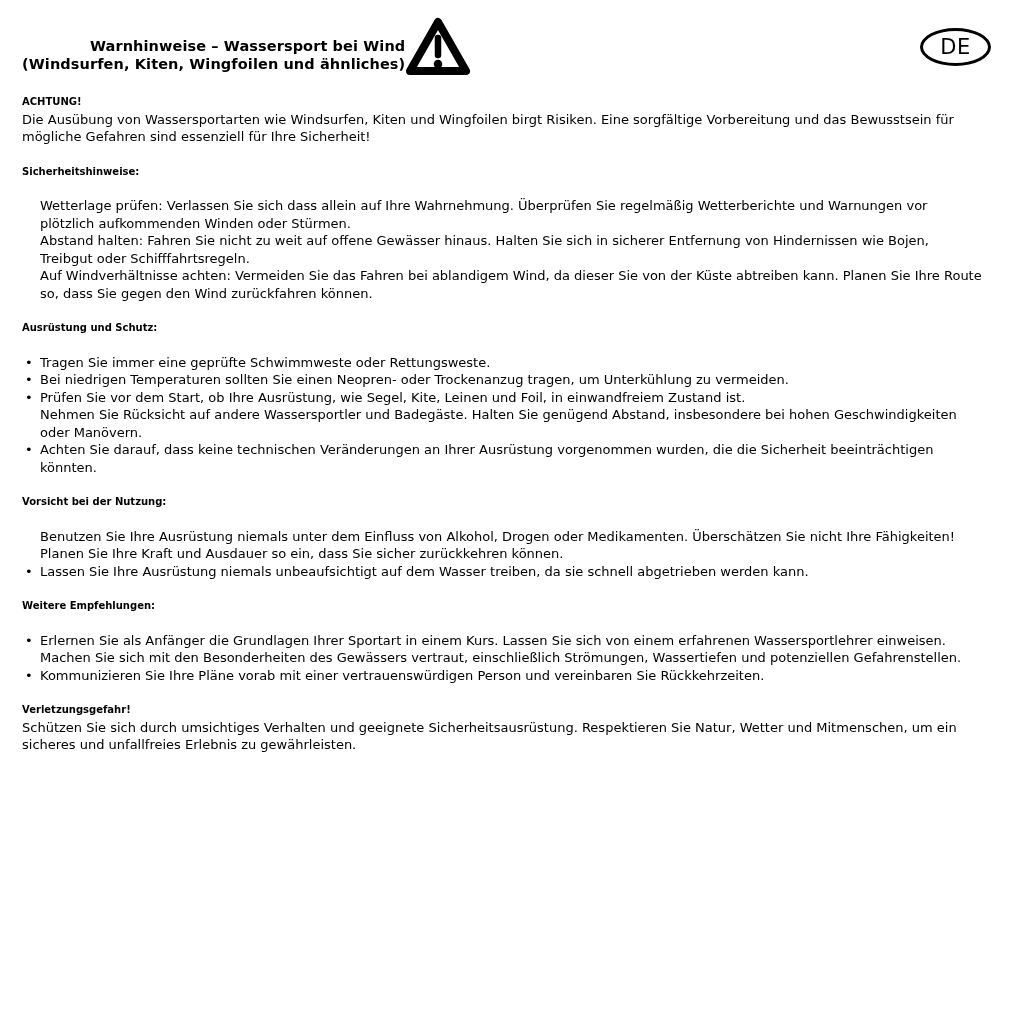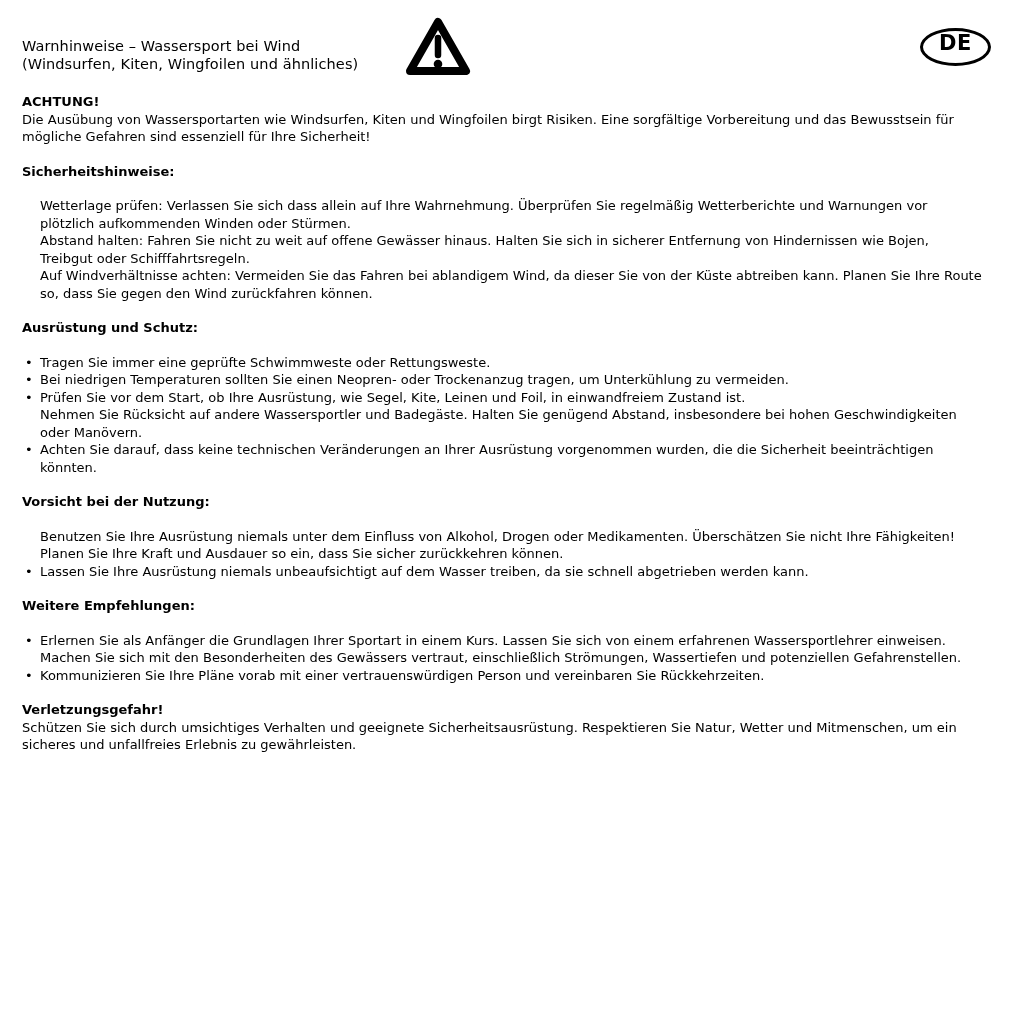--- a/index.html
+++ b/index.html
@@ -11,58 +11,60 @@
     font-family: "DejaVu Sans", "Liberation Sans", sans-serif;
     color: #000000;
     overflow: hidden;
   }
 
   
   .doc-title {
     position: absolute;
     left: 22px;
     top: 37px;
-    font-weight: normal;
+    font-weight: bold;
     font-size: 14.5px;
     line-height: 18px;
     letter-spacing: 0.1px;
     white-space: nowrap;
+    text-align: right;
   }
   .warning-triangle {
     position: absolute;
     left: 404px;
     top: 15px;
   }
   .de-badge {
     position: absolute;
     left: 920px;
     top: 28px;
     width: 71px;
     height: 38px;
     border: 3.5px solid #000000;
     border-radius: 50%;
     display: flex;
+    align-items: center;
     justify-content: center;
-    font-weight: bold;
+    font-weight: normal;
     font-size: 21px;
     letter-spacing: 0.5px;
   }
 
   
   .content {
     position: absolute;
     left: 22px;
     top: 93px;
     width: 960px;
     font-size: 13px;
     line-height: 17.5px;
   }
   .section-heading {
     font-weight: bold;
-    font-size: 13px;
+    font-size: 10px;
     margin: 17px 0 17px 0;
   }
   .section:first-child .section-heading { margin-top: 0; }
   .section-heading.tight { margin-bottom: 0; }
   .para { white-space: pre-line; }
   .indent-block { margin-left: 18px; }
   .indent-block .para { white-space: pre-line; }
   ul.bullets { list-style: none; margin: 0; padding: 0; }
   ul.bullets li {
     position: relative;

